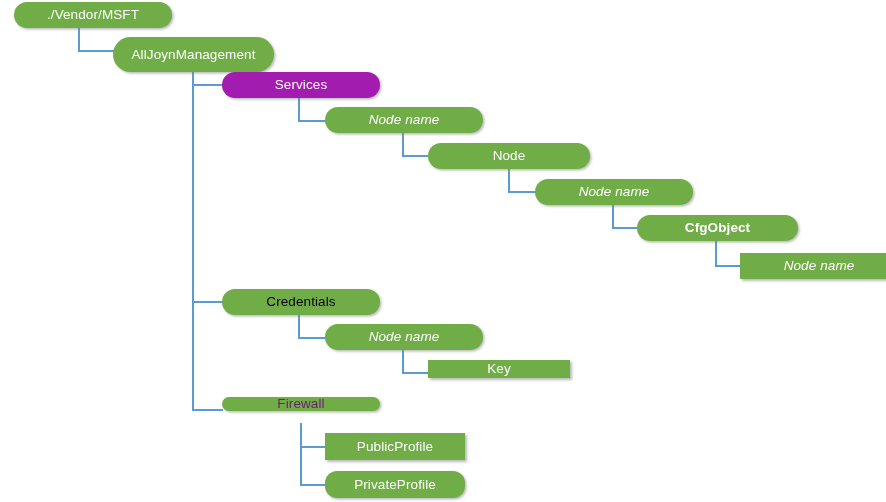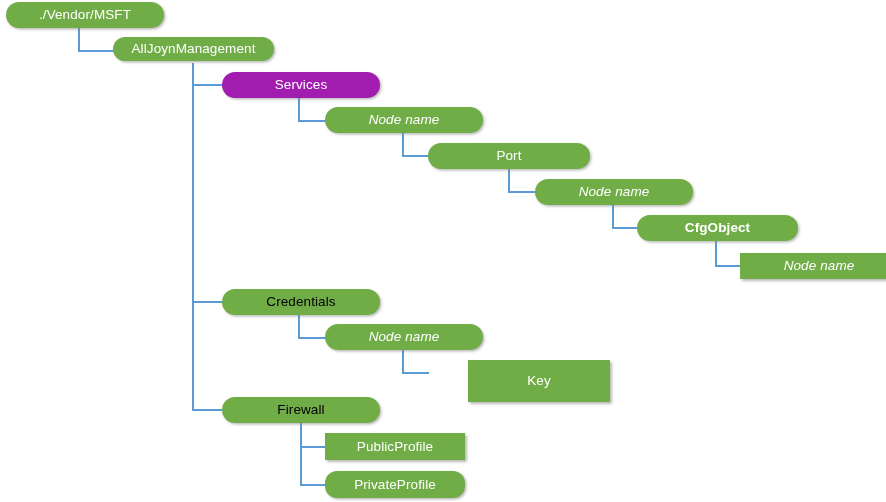--- a/index.html
+++ b/index.html
@@ -67,54 +67,54 @@
       <div class="conn conn-h" style="left: 715px; top: 265px; width: 26px; background: rgb(91, 155, 213);"></div>
       <div class="conn conn-v" style="left: 298px; top: 315px; height: 22px; background: rgb(91, 155, 213);"></div>
       <div class="conn conn-h" style="left: 298px; top: 337px; width: 28px; background: rgb(91, 155, 213);"></div>
       <div class="conn conn-v" style="left: 402px; top: 350px; height: 22px; background: rgb(91, 155, 213);"></div>
       <div class="conn conn-h" style="left: 402px; top: 372px; width: 27px; background: rgb(91, 155, 213);"></div>
       <div class="conn conn-v" style="left: 300px; top: 423px; height: 62px; background: rgb(91, 155, 213);"></div>
       <div class="conn conn-h" style="left: 300px; top: 446px; width: 26px; background: rgb(91, 155, 213);"></div>
       <div class="conn conn-h" style="left: 300px; top: 484px; width: 26px; background: rgb(91, 155, 213);"></div>
     </div>
   <div id="node-layer">
-      <div class="node pill" style="left: 6px; top: 2px; width: 158px; height: 26px; background: rgb(112, 173, 71); color: rgb(255, 255, 255);">
+      <div class="node pill" style="left: 14px; top: 2px; width: 158px; height: 26px; background: rgb(112, 173, 71); color: rgb(255, 255, 255);">
         <span class="node-label">./Vendor/MSFT</span>
       </div>
-      <div class="node pill" style="left: 113px; top: 37px; width: 161px; height: 24px; background: rgb(112, 173, 71); color: rgb(255, 255, 255);">
+      <div class="node pill" style="left: 113px; top: 37px; width: 161px; height: 35px; background: rgb(112, 173, 71); color: rgb(255, 255, 255);">
         <span class="node-label">AllJoynManagement</span>
       </div>
       <div class="node pill" style="left: 222px; top: 72px; width: 158px; height: 26px; background: #a21caf; color: rgb(255, 255, 255);">
         <span class="node-label">Services</span>
       </div>
       <div class="node pill italic" style="left: 325px; top: 107px; width: 158px; height: 26px; background: rgb(112, 173, 71); color: rgb(255, 255, 255);">
         <span class="node-label">Node name</span>
       </div>
       <div class="node pill" style="left: 428px; top: 143px; width: 162px; height: 26px; background: rgb(112, 173, 71); color: rgb(255, 255, 255);">
-        <span class="node-label">Port</span>
+        <span class="node-label">Node</span>
       </div>
       <div class="node pill italic" style="left: 535px; top: 179px; width: 158px; height: 26px; background: rgb(112, 173, 71); color: rgb(255, 255, 255);">
         <span class="node-label">Node name</span>
       </div>
       <div class="node pill" style="left: 637px; top: 215px; width: 161px; height: 26px; background: rgb(112, 173, 71); color: rgb(255, 255, 255); font-weight: bold;">
         <span class="node-label">CfgObject</span>
       </div>
       <div class="node rect italic" style="left: 740px; top: 253px; width: 158px; height: 26px; background: rgb(112, 173, 71); color: rgb(255, 255, 255);">
         <span class="node-label">Node name</span>
       </div>
       <div class="node pill" style="left: 222px; top: 289px; width: 158px; height: 26px; background: rgb(112, 173, 71); color: #000000;">
         <span class="node-label">Credentials</span>
       </div>
       <div class="node pill italic" style="left: 325px; top: 324px; width: 158px; height: 26px; background: rgb(112, 173, 71); color: rgb(255, 255, 255);">
         <span class="node-label">Node name</span>
       </div>
-      <div class="node rect" style="left: 428px; top: 360px; width: 142px; height: 42px; background: rgb(112, 173, 71); color: rgb(255, 255, 255); margin-left: 40px;">
+      <div class="node rect" style="left: 428px; top: 360px; width: 142px; height: 18px; background: rgb(112, 173, 71); color: rgb(255, 255, 255);">
         <span class="node-label">Key</span>
       </div>
-      <div class="node pill" style="left: 222px; top: 397px; width: 158px; height: 26px; background: rgb(112, 173, 71); color: #000000;">
+      <div class="node pill" style="left: 222px; top: 397px; width: 158px; height: 14px; background: rgb(112, 173, 71); color: #701a75;">
         <span class="node-label">Firewall</span>
       </div>
       <div class="node rect" style="left: 325px; top: 433px; width: 140px; height: 27px; background: rgb(112, 173, 71); color: rgb(255, 255, 255); justify-content: center;">
         <span class="node-label">PublicProfile</span>
       </div>
       <div class="node rect" style="left: 325px; top: 471px; width: 140px; height: 27px; background: rgb(112, 173, 71); color: rgb(255, 255, 255); border-radius: 12px;">
         <span class="node-label">PrivateProfile</span>
       </div>
     </div>
 </div>

